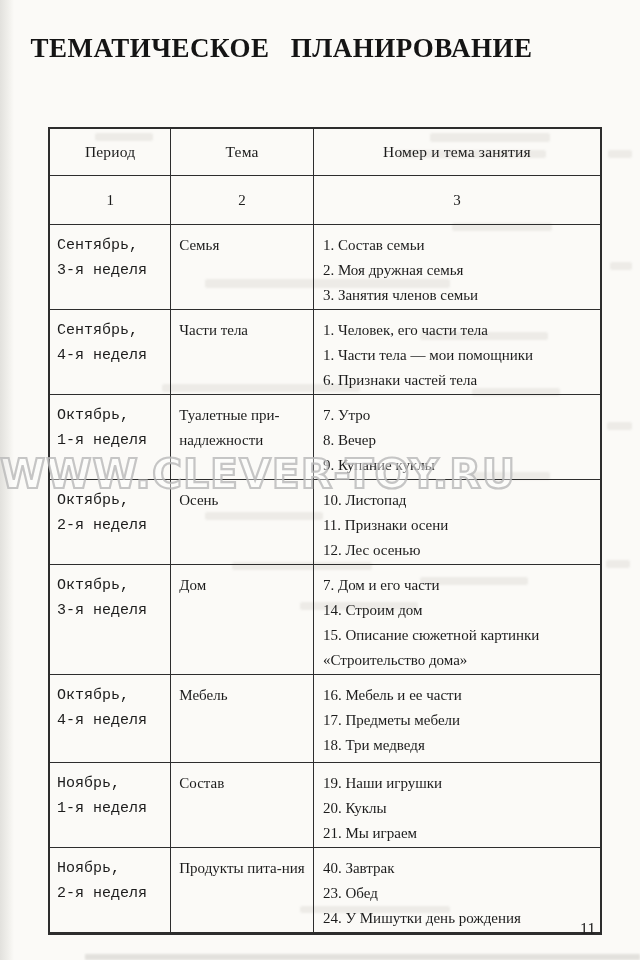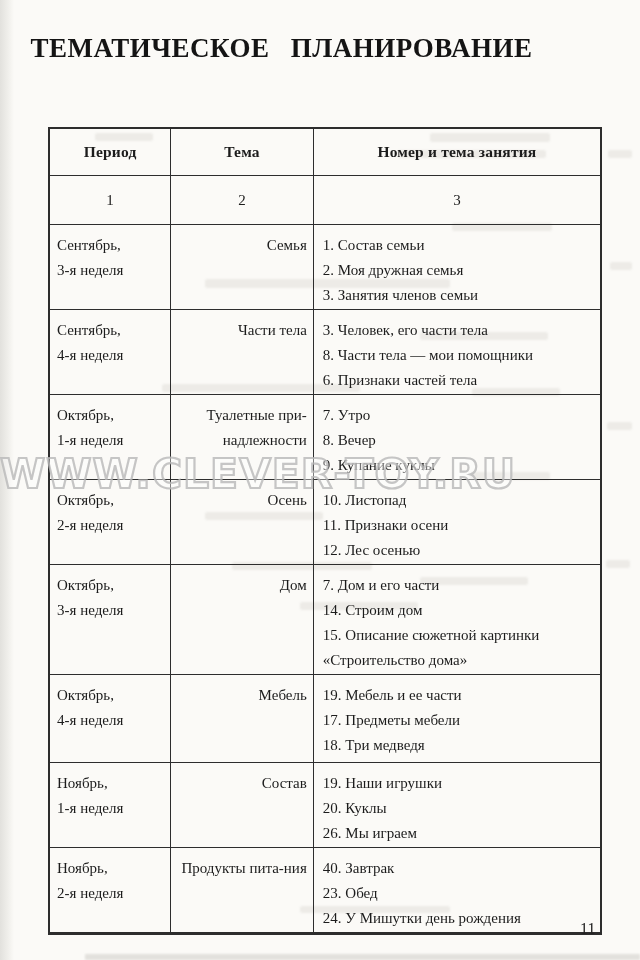--- a/index.html
+++ b/index.html
@@ -30,31 +30,31 @@
   .title span{display:block;}
   table.planning{
     position:absolute;left:48px;top:127px;width:554px;z-index:2;
     border-collapse:collapse;background:transparent;
     border:2px solid #2d2d2d;border-bottom-width:3px;
   }
   table.planning th,table.planning td{
     border:1.5px solid #2d2d2d;background:transparent;
   }
   thead th{
-    font-size:15.5px;font-weight:bold;text-align:center;
+    font-size:15.5px;font-weight:normal;text-align:center;
     height:44px;vertical-align:middle;letter-spacing:.2px;
   }
   tr.colnums td{
     text-align:center;height:46px;font-size:15px;vertical-align:middle;
   }
   tbody td{
     vertical-align:top;font-size:15px;line-height:25px;padding-top:8px;
   }
-  td.period{white-space:pre-line;padding-left:7px;padding-right:4px;}
-  td.theme{padding-left:8px;padding-right:6px;text-align:right;}
+  td.period{white-space:pre-line;padding-left:7px;padding-right:4px;font-family:Liberation Mono, monospace;}
+  td.theme{padding-left:8px;padding-right:6px;}
   td.lessons{padding-left:9px;}
   tbody tr:nth-child(1){height:84px;}
   tbody tr:nth-child(2){height:84px;}
   tbody tr:nth-child(3){height:80px;}
   tbody tr:nth-child(4){height:85px;}
   tbody tr:nth-child(5){height:94px;}
   tbody tr:nth-child(6){height:88px;}
   tbody tr:nth-child(7){height:85px;}
   tbody tr:nth-child(8){height:78px;}
   .watermark{
@@ -133,22 +133,22 @@
             <div class="lesson-line">1. Состав семьи</div>
             <div class="lesson-line">2. Моя дружная семья</div>
             <div class="lesson-line">3. Занятия членов семьи</div>
           </td>
         </tr>
         <tr>
           <td class="period">Сентябрь,
 4-я неделя</td>
           <td class="theme">Части тела</td>
           <td class="lessons">
-            <div class="lesson-line">3. Человек, его части тела</div>
-            <div class="lesson-line">8. Части тела — мои помощники</div>
+            <div class="lesson-line">1. Человек, его части тела</div>
+            <div class="lesson-line">1. Части тела — мои помощники</div>
             <div class="lesson-line">6. Признаки частей тела</div>
           </td>
         </tr>
         <tr>
           <td class="period">Октябрь,
 1-я неделя</td>
           <td class="theme">Туалетные при-надлежности</td>
           <td class="lessons">
             <div class="lesson-line">7. Утро</div>
             <div class="lesson-line">8. Вечер</div>
@@ -173,33 +173,33 @@
             <div class="lesson-line">7. Дом и его части</div>
             <div class="lesson-line">14. Строим дом</div>
             <div class="lesson-line">15. Описание сюжетной картинки «Строительство дома»</div>
           </td>
         </tr>
         <tr>
           <td class="period">Октябрь,
 4-я неделя</td>
           <td class="theme">Мебель</td>
           <td class="lessons">
-            <div class="lesson-line">19. Мебель и ее части</div>
+            <div class="lesson-line">16. Мебель и ее части</div>
             <div class="lesson-line">17. Предметы мебели</div>
             <div class="lesson-line">18. Три медведя</div>
           </td>
         </tr>
         <tr>
           <td class="period">Ноябрь,
 1-я неделя</td>
           <td class="theme">Состав</td>
           <td class="lessons">
             <div class="lesson-line">19. Наши игрушки</div>
             <div class="lesson-line">20. Куклы</div>
-            <div class="lesson-line">26. Мы играем</div>
+            <div class="lesson-line">21. Мы играем</div>
           </td>
         </tr>
         <tr>
           <td class="period">Ноябрь,
 2-я неделя</td>
           <td class="theme">Продукты пита-ния</td>
           <td class="lessons">
             <div class="lesson-line">40. Завтрак</div>
             <div class="lesson-line">23. Обед</div>
             <div class="lesson-line">24. У Мишутки день рождения</div>

